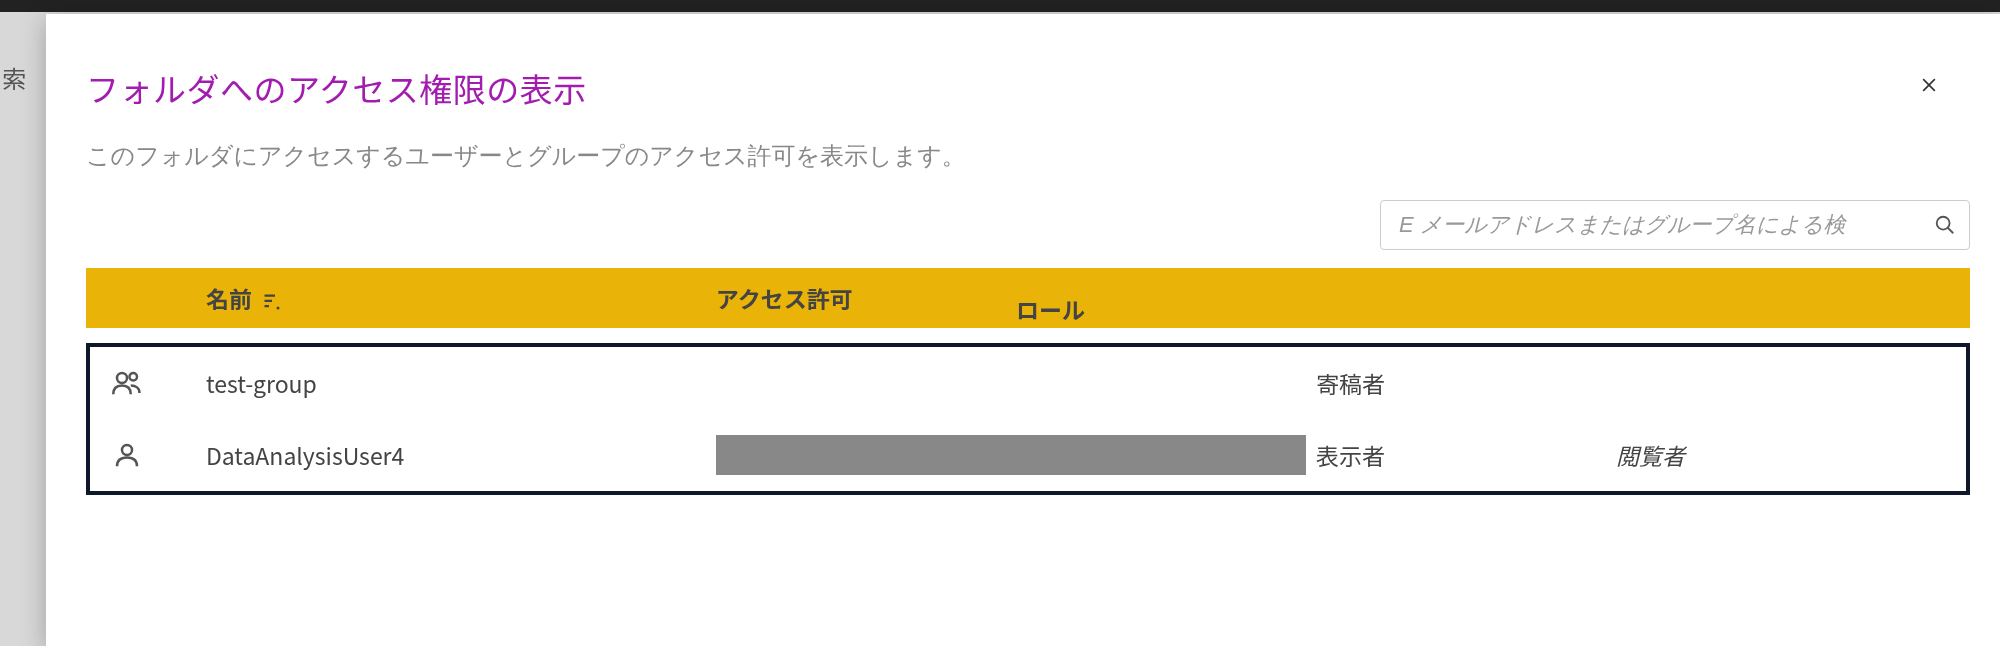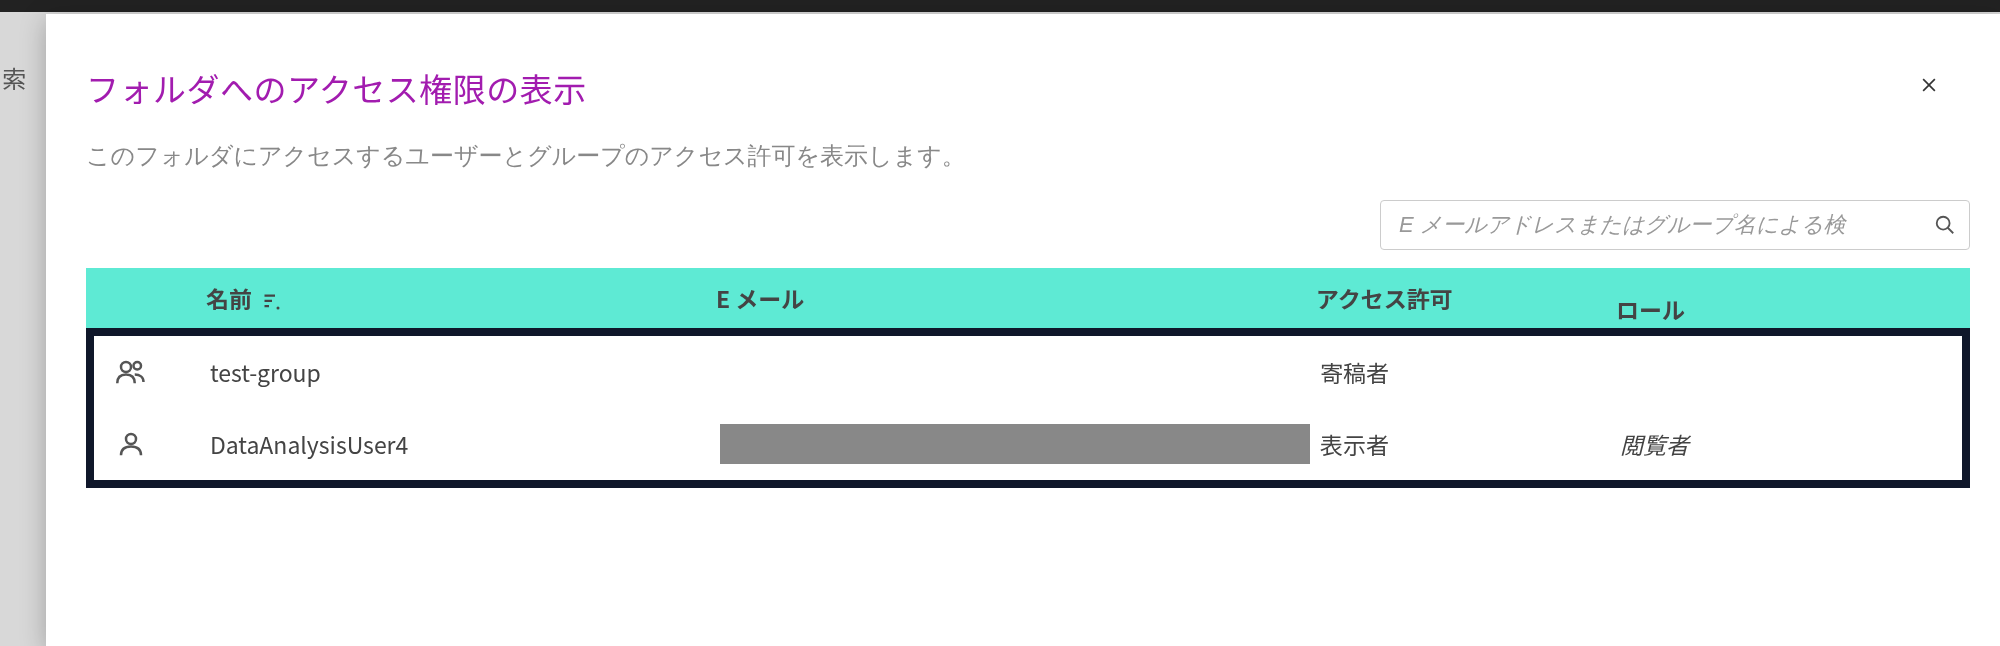--- a/index.html
+++ b/index.html
@@ -108,21 +108,21 @@
     .search-icon svg {
       width: 22px;
       height: 22px;
     }
     .table-container {
       padding: 0 30px 0 40px;
     }
     .table-header {
       display: flex;
       align-items: center;
-      background: #5eead4;
+      background: #eab308;
       height: 60px;
       font-size: 23px;
       font-weight: 700;
       color: #444;
     }
     .col-icon {
       width: 120px;
       flex: 0 0 120px;
     }
     .col-name {
@@ -141,22 +141,22 @@
     .sort-icon {
       display: inline-flex;
       vertical-align: middle;
       margin-left: 6px;
     }
     .sort-icon svg {
       width: 18px;
       height: 22px;
     }
     .highlight-box {
-      border: 8px solid #0f172a;
-      margin-top: 0;
+      border: 4px solid #0f172a;
+      margin-top: 15px;
     }
     .table-row {
       display: flex;
       align-items: center;
       height: 72px;
       font-size: 23px;
       color: #444;
     }
     .row-icon {
       width: 116px;
@@ -226,23 +226,20 @@
       <div class="col-name">
         <span>名前</span>
         <span class="sort-icon">
           <svg viewBox="0 0 24 28" fill="currentColor">
             <rect x="2" y="4" width="14" height="3"></rect>
             <rect x="2" y="11" width="10" height="3"></rect>
             <rect x="2" y="18" width="6" height="3"></rect>
             <circle cx="20" cy="22" r="2"></circle>
           </svg>
         </span>
-      </div>
-      <div class="col-email">
-        <span>E メール</span>
       </div>
       <div class="col-permission">
         <span>アクセス許可</span>
       </div>
       <div class="col-role">
         <span>ロール</span>
       </div>
     </div>
 
     <div class="highlight-box">

